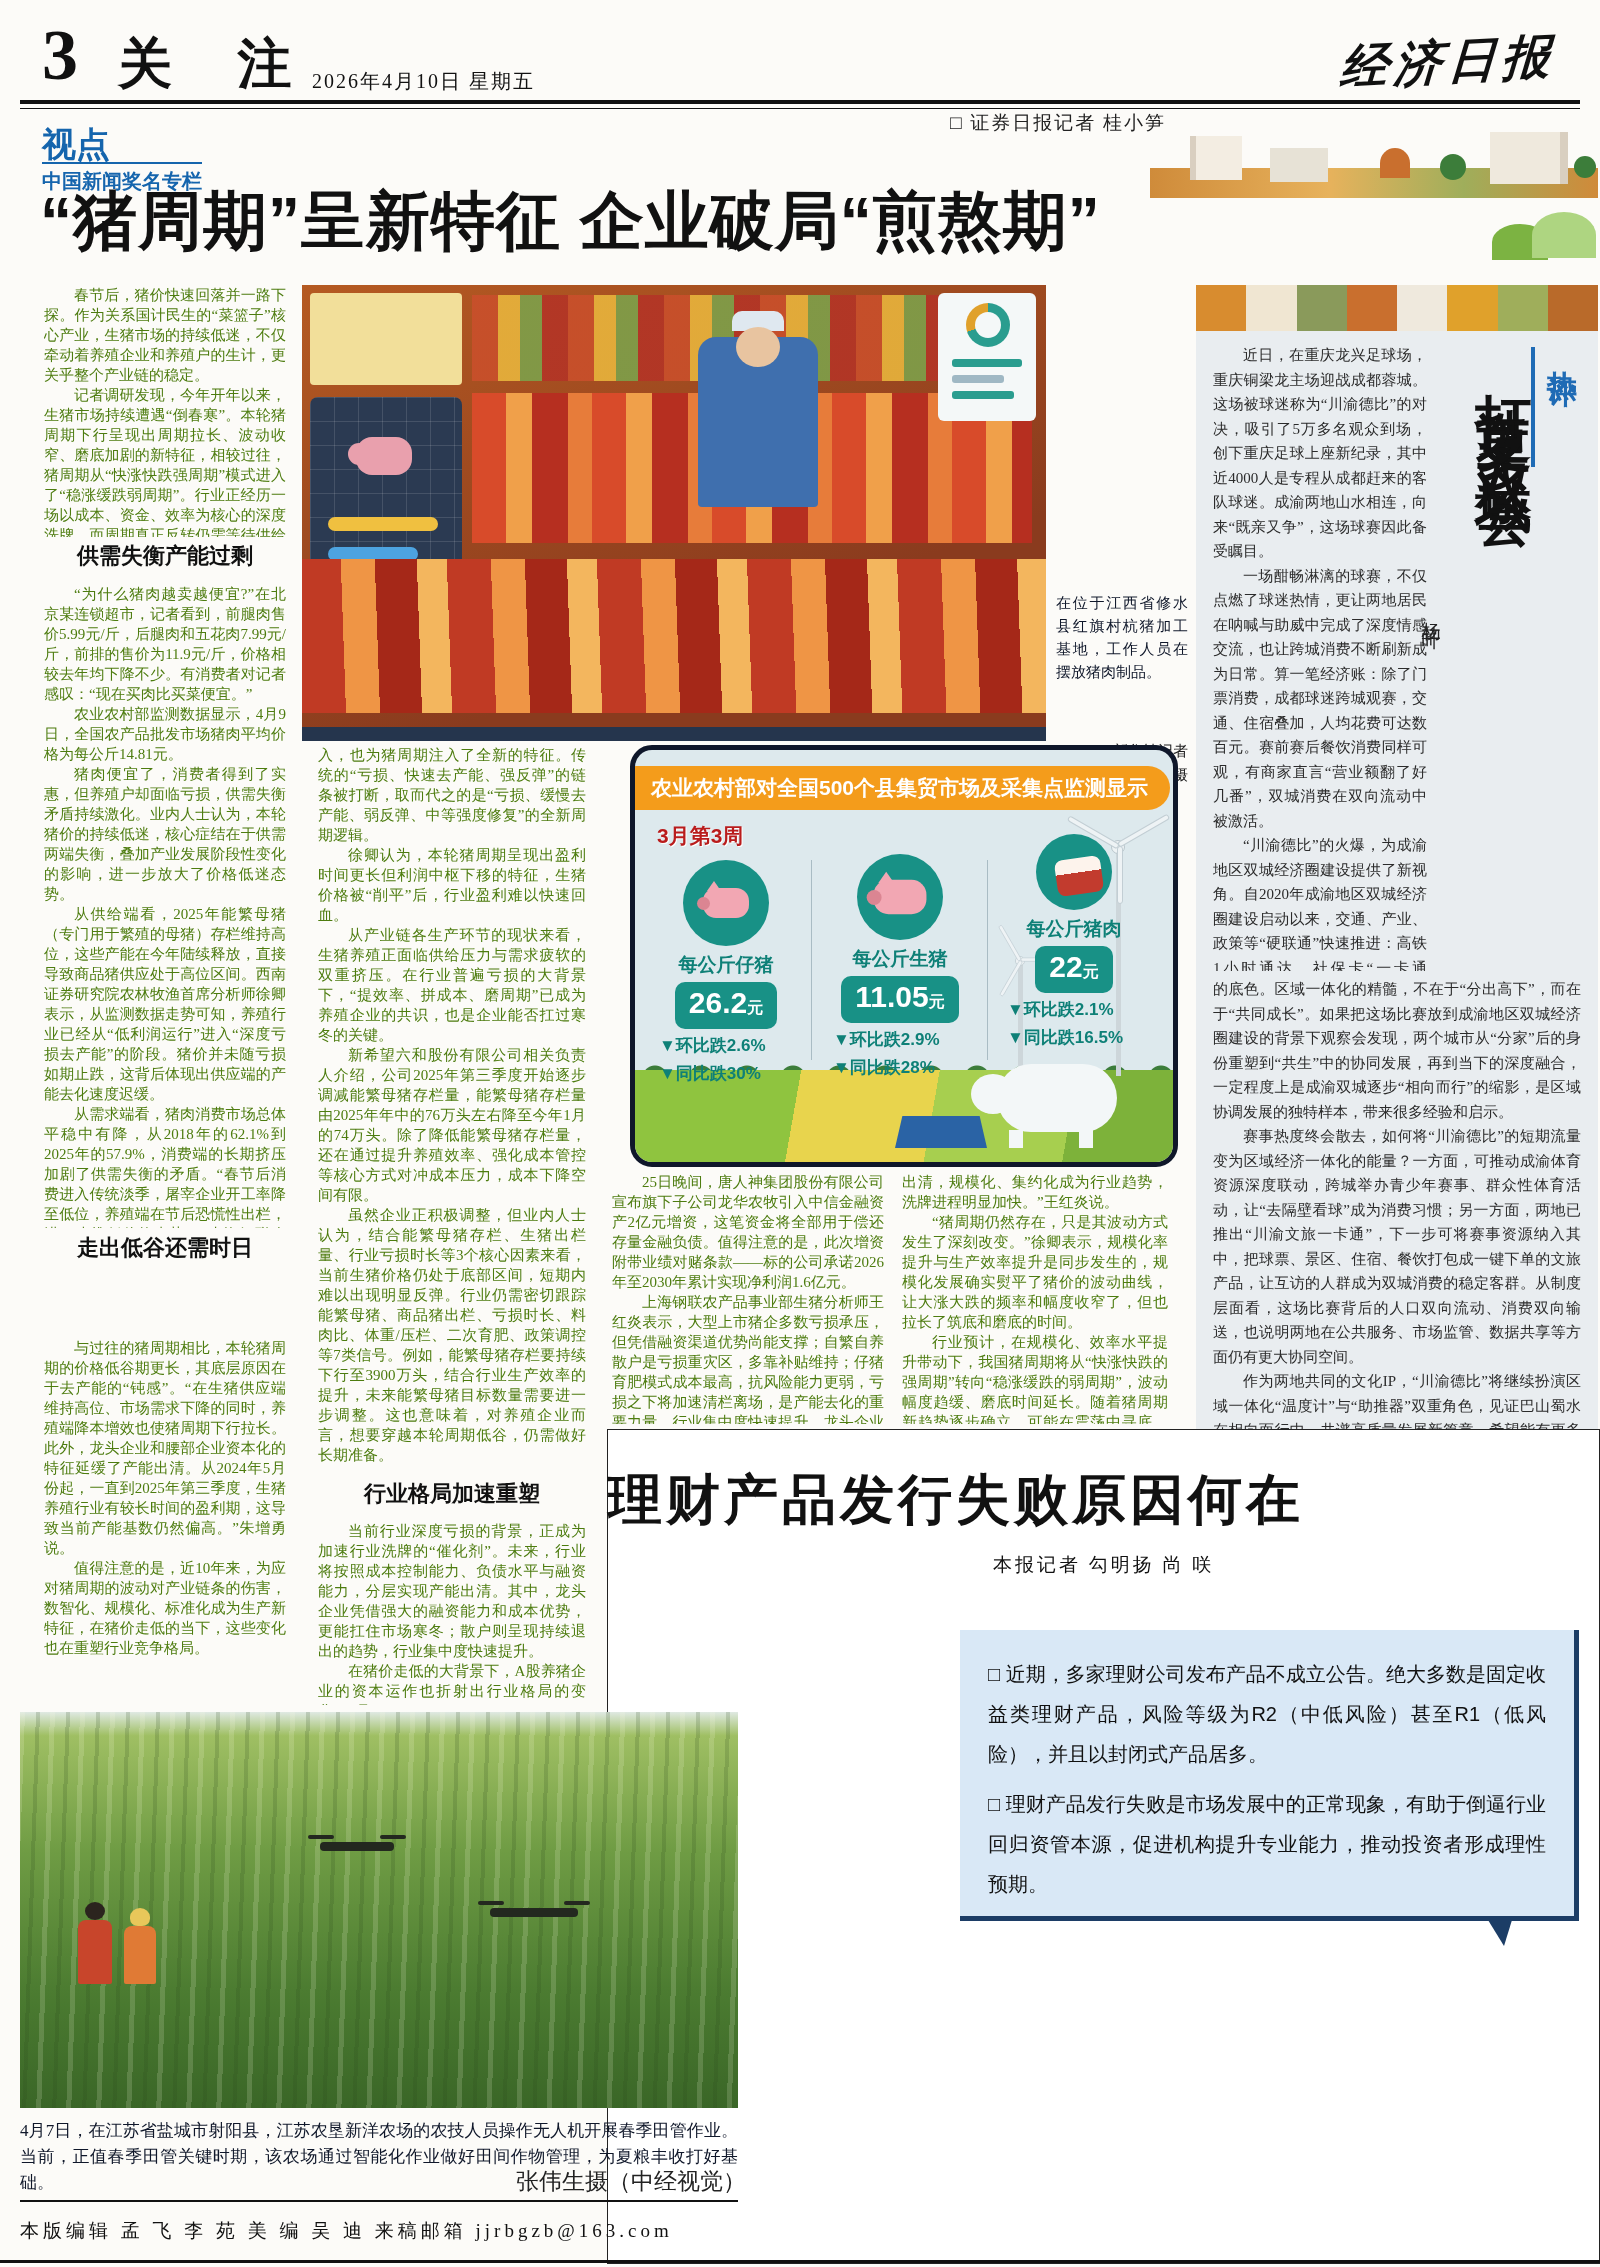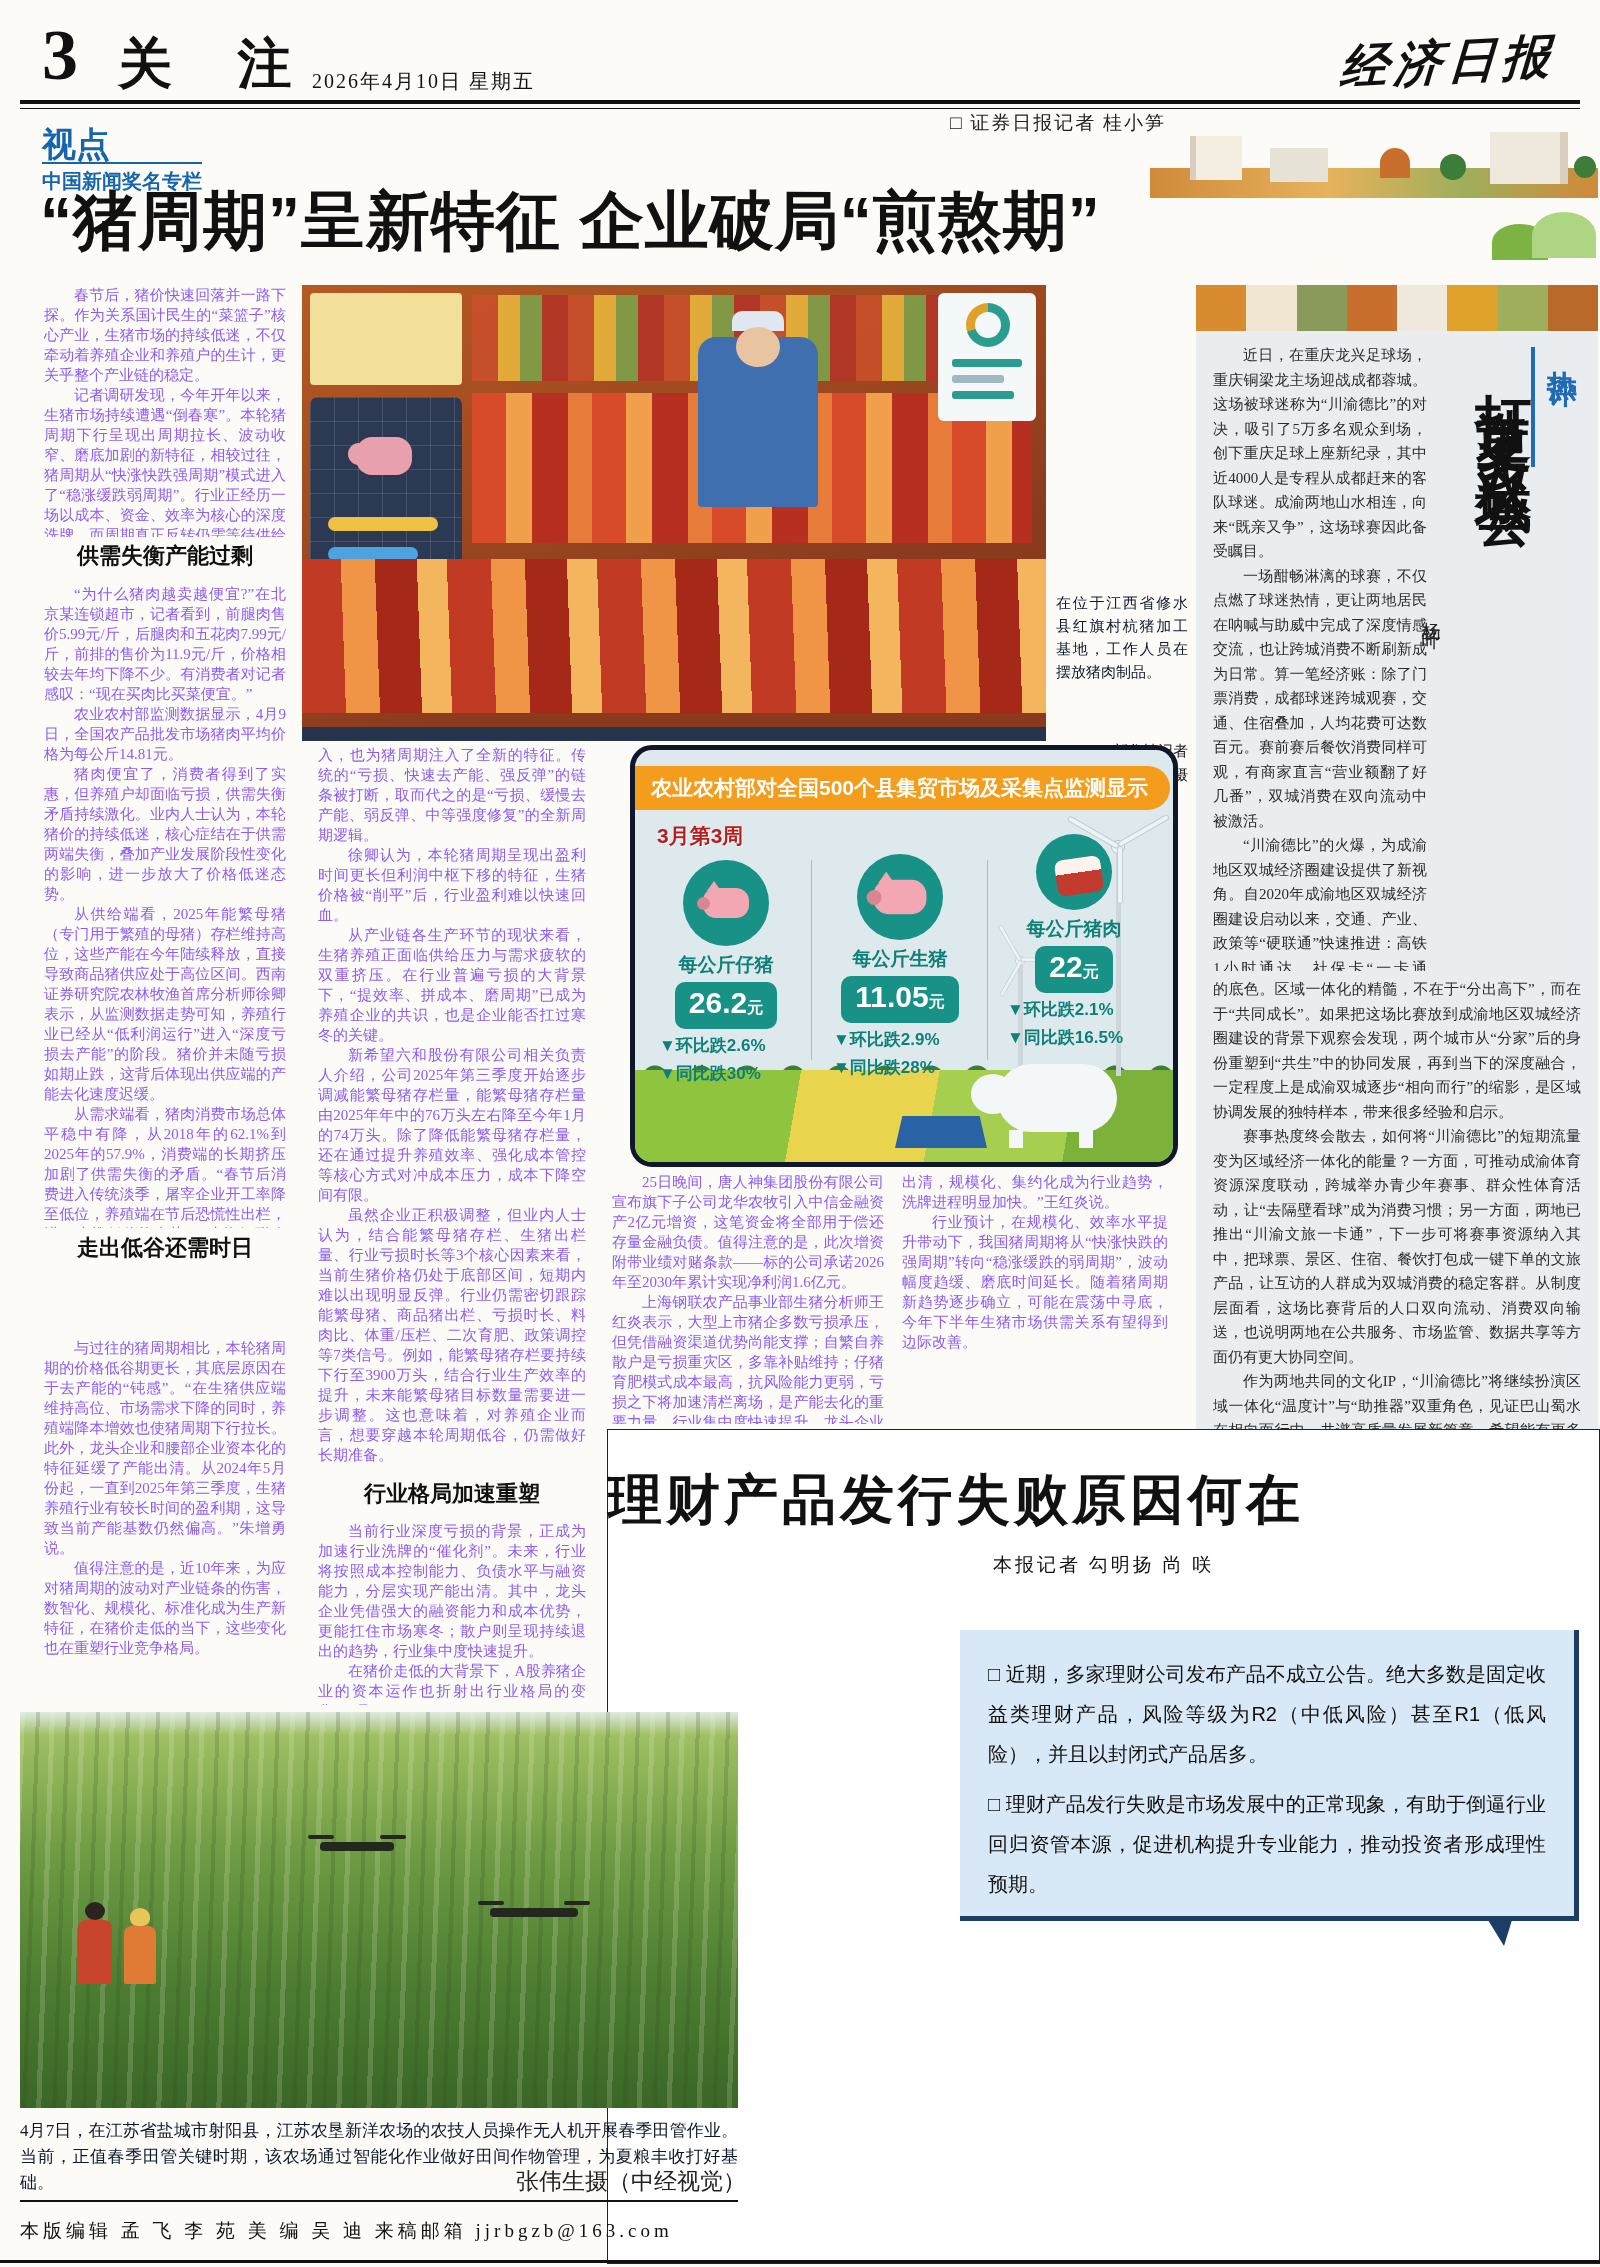--- a/index.html
+++ b/index.html
@@ -13,21 +13,21 @@
   .paper-logo{font-size:48px;font-weight:900;font-style:italic;transform:rotate(-3deg) skewX(-6deg);letter-spacing:6px;}
   .rule{background:#111;}
   
   .kicker{color:#1565ad;font-weight:bold;font-size:34px;font-family:"Liberation Sans",sans-serif;}
   .kicker-sub{color:#1565ad;font-size:20px;font-weight:bold;}
   .byline{font-size:19px;color:#222;letter-spacing:2px;}
   
   .headline{font-size:64px;font-weight:900;font-family:"Liberation Sans","DejaVu Sans",sans-serif;
             letter-spacing:1px;white-space:nowrap;}
   
-  .col{position:absolute;text-align:justify;font-size:15px;line-height:20px;color:#8b5cf6;overflow:hidden;}
+  .col{position:absolute;text-align:justify;font-size:15px;line-height:20px;color:#4d7c0f;overflow:hidden;}
   .col p{margin:0;text-indent:2em;}
   .cont-first p:first-child{text-indent:0;}
   .subhead{position:absolute;text-align:center;font-weight:bold;font-size:22px;font-family:"Liberation Sans",sans-serif;}
   
   .photo1{background:linear-gradient(160deg,#b55a22,#8a3b1e 70%);overflow:hidden;border-bottom:14px solid #25354d;}
   .m-card{background:#f2df9a;border-radius:4px;}
   .m-phone{background:#2b3a52;border-radius:8px;
      background-image:linear-gradient(rgba(255,255,255,.12) 1px,transparent 1px),linear-gradient(90deg,rgba(255,255,255,.12) 1px,transparent 1px);
      background-size:24px 24px;}
   .m-bar{position:absolute;height:14px;border-radius:7px;}
@@ -261,20 +261,21 @@
     <div class="stat-row"><span>▼</span><span>同比跌16.5%</span></div>
   </div>
 </div>
 
 <div class="col" style="left:612px;top:1172px;width:272px;height:252px;">
     <p>25日晚间，唐人神集团股份有限公司宣布旗下子公司龙华农牧引入中信金融资产2亿元增资，这笔资金将全部用于偿还存量金融负债。值得注意的是，此次增资附带业绩对赌条款——标的公司承诺2026年至2030年累计实现净利润1.6亿元。</p>
     <p>上海钢联农产品事业部生猪分析师王红炎表示，大型上市猪企多数亏损承压，但凭借融资渠道优势尚能支撑；自繁自养散户是亏损重灾区，多靠补贴维持；仔猪育肥模式成本最高，抗风险能力更弱，亏损之下将加速清栏离场，是产能去化的重要力量。行业集中度快速提升，龙头企业市占率进一步提高。</p>
   </div>
 <div class="col cont-first" style="left:902px;top:1172px;width:266px;height:252px;">
     <p>出清，规模化、集约化成为行业趋势，洗牌进程明显加快。”王红炎说。</p>
+    <p>“猪周期仍然存在，只是其波动方式发生了深刻改变。”徐卿表示，规模化率提升与生产效率提升是同步发生的，规模化发展确实熨平了猪价的波动曲线，让大涨大跌的频率和幅度收窄了，但也拉长了筑底和磨底的时间。</p>
     <p>行业预计，在规模化、效率水平提升带动下，我国猪周期将从“快涨快跌的强周期”转向“稳涨缓跌的弱周期”，波动幅度趋缓、磨底时间延长。随着猪周期新趋势逐步确立，可能在震荡中寻底，今年下半年生猪市场供需关系有望得到边际改善。</p>
   </div>
 
 <div class="abs hotbox" style="left:1196px;top:285px;width:402px;height:1156px;">
   <div class="hot-strip">
     <div style="background:#d88c2f;"></div>
       <div style="background:#f0e6d2;"></div>
     <div style="background:#8a9a5b;"></div>
       <div style="background:#c96f2e;"></div>
     <div style="background:#efe9dd;"></div>

